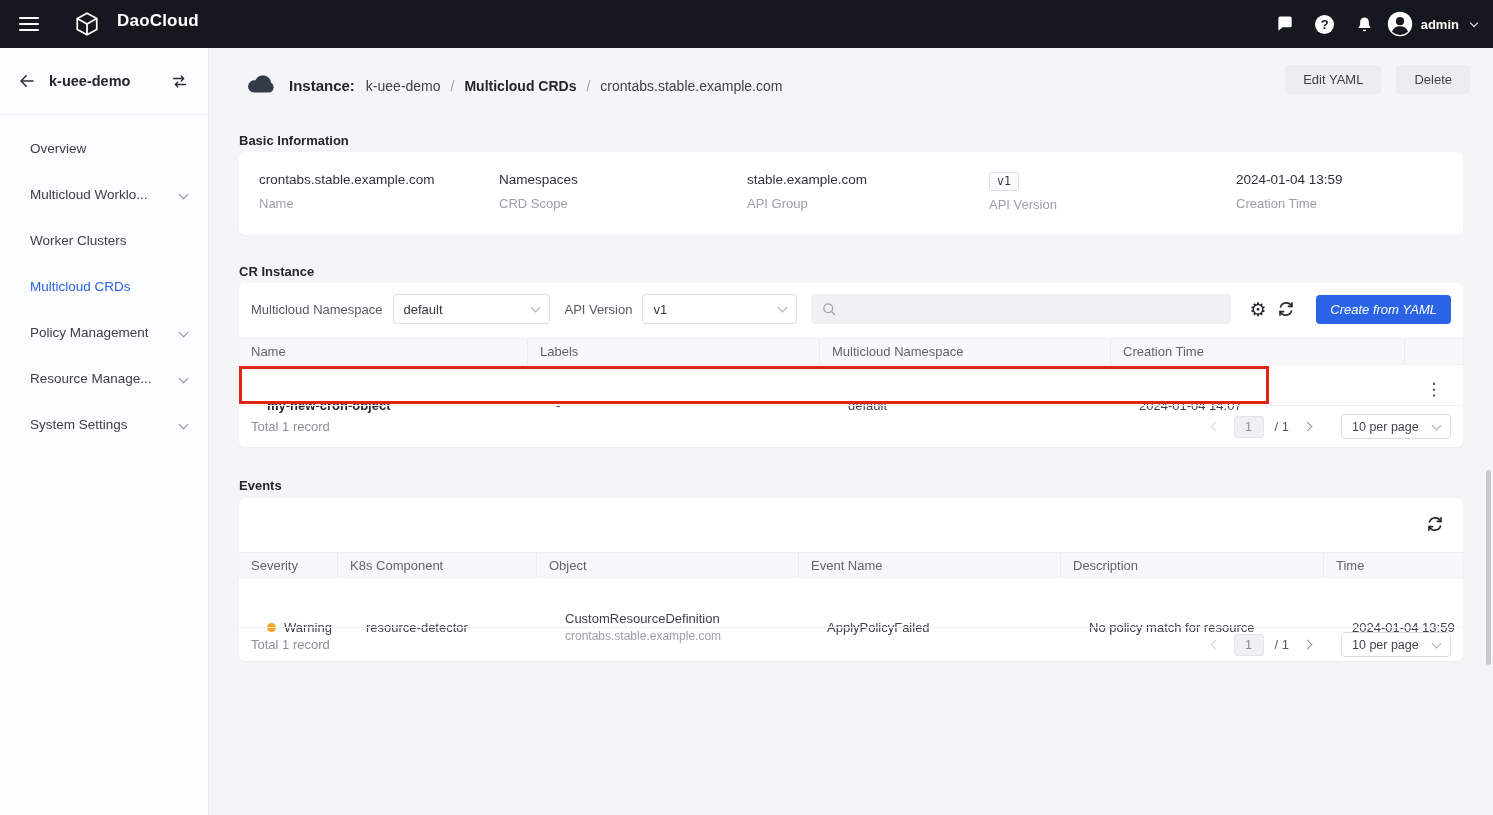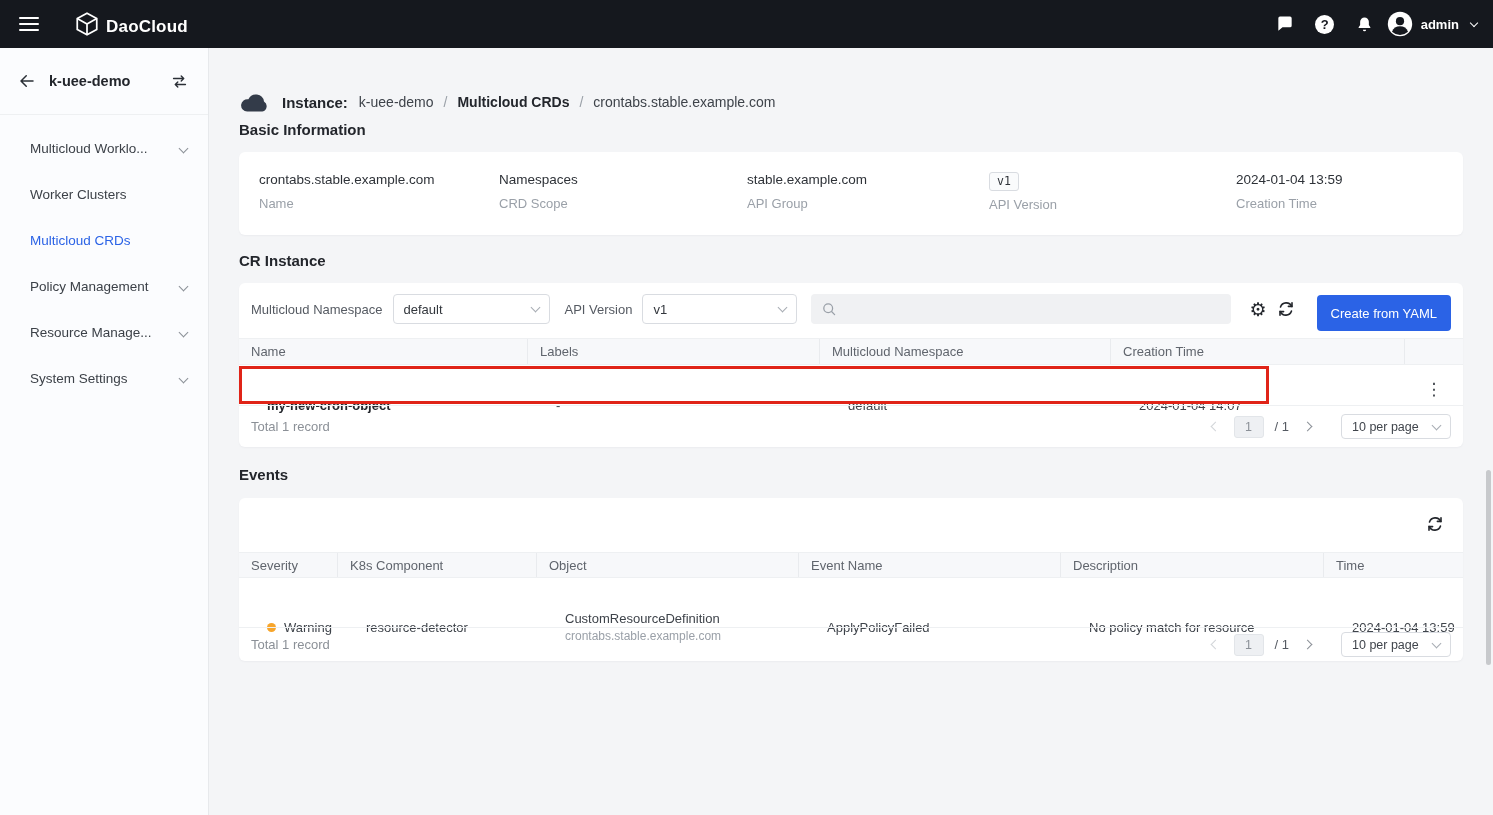--- a/index.html
+++ b/index.html
@@ -7,21 +7,21 @@
   html,body { width:1493px; height:815px; }
   body {
     position:relative; overflow:hidden;
     font-family:"Liberation Sans", sans-serif;
     background:#f4f5f7; color:#23262c;
   }
   
   .topbar { position:absolute; top:0; left:0; right:0; height:48px; background:#15181e; display:flex; align-items:center; color:#fff; z-index:30; }
   .hamburger { margin-left:19px; width:20px; display:flex; flex-direction:column; gap:4px; cursor:pointer; }
   .hamburger i { display:block; height:2px; background:#fff; border-radius:1px; }
-  .brand { display:flex; align-items:flex-end; gap:6px; margin-left:35px; }
+  .brand { display:flex; align-items:flex-start; gap:17px; margin-left:35px; }
   .brand-text { font-size:17px; font-weight:bold; letter-spacing:.2px; }
   .topbar-right { position:absolute; right:12px; top:0; height:48px; display:flex; align-items:center; }
   .tb-btn { width:40px; height:40px; display:flex; align-items:center; justify-content:center; cursor:pointer; }
   .help-circle { width:19px; height:19px; border-radius:50%; background:#fff; color:#15181e; font-weight:bold; font-size:13px; display:flex; align-items:center; justify-content:center; }
   .user { display:flex; align-items:center; gap:8px; margin-left:2px; cursor:pointer; padding-right:4px; }
   .username { font-size:13px; font-weight:bold; }
   
   .chev { display:inline-block; width:7px; height:7px; border-right:1.6px solid #8b9097; border-bottom:1.6px solid #8b9097; transform:rotate(45deg); }
   .chev.white { border-color:#fff; width:6px; height:6px; border-width:1.5px; margin-left:4px; margin-top:-3px; }
   .chev.left { transform:rotate(135deg); }
@@ -32,30 +32,30 @@
   .side-head { height:67px; display:flex; align-items:center; padding:0 16px 0 15px; border-bottom:1px solid #eef0f2; }
   .back-btn { width:24px; height:24px; display:flex; align-items:center; justify-content:center; cursor:pointer; }
   .cluster-name { font-size:14.5px; font-weight:bold; color:#23262c; margin-left:10px; flex:1; }
   .switch-btn { width:26px; height:26px; display:flex; align-items:center; justify-content:center; cursor:pointer; }
   .nav { padding-top:10px; }
   .nav-item { height:46px; display:flex; align-items:center; padding:0 18px 0 30px; font-size:13.5px; color:#3c4148; cursor:pointer; position:relative; }
   .nav-item .chev { position:absolute; right:21px; }
   .nav-item.active { color:var(--accent); }
   
   .main { position:absolute; left:210px; top:48px; right:0; bottom:0; background:#f4f5f7; }
-  .page-head { position:absolute; left:29px; top:14px; width:1224px; height:32px; display:flex; align-items:center;margin-top:24px; }
+  .page-head { position:absolute; left:36px; top:14px; width:1224px; height:32px; display:flex; align-items:flex-end; }
   .cloud-wrap { margin-right:13px; display:flex; align-items:center; }
   .instance-label { font-size:15px; font-weight:bold; color:#23262c; margin-right:11px; }
   .crumb { font-size:14px; color:#3e434a; cursor:pointer; }
   .crumb.bold { font-weight:bold; color:#23262c; }
   .crumb.current { cursor:default; color:#3e434a; }
   .crumb-sep { color:#9aa0a8; margin:0 10px; font-size:14px; }
   .head-actions { position:absolute; right:0; display:flex; gap:15px; }
   .btn-light { height:29px; padding:0 18px; background:#ecedf0; border-radius:4px; font-size:13px; color:#3e434a; display:flex; align-items:center; cursor:pointer; }
-  .section-title { position:absolute; left:29px; font-size:15px; font-weight:bold; color:#23262c; }
+  .section-title { position:absolute; left:29px; font-size:13px; font-weight:bold; color:#23262c;margin-top:12px; }
   #t-basic { top:73px; } #t-cr { top:204px; } #t-events { top:418px; }
   .card { position:absolute; left:29px; width:1224px; background:#fff; border-radius:6px; box-shadow:0 1px 2px rgba(31,35,41,.04); }
   
   #card-basic { top:104px; height:83px; }
   .bi-field { position:absolute; top:20px; }
   .bi-value { font-size:13.5px; color:#2e3238; }
   .bi-label { font-size:13px; color:#9aa0a8; margin-top:9px; }
   .badge { display:inline-block; font-family:"DejaVu Sans Mono", monospace; font-size:11.5px; color:#2e3238; border:1px solid #d9dce1; background:#fafbfc; border-radius:3px; padding:1px 7px 2px; }
   
   #card-cr { top:235px; height:164px; }
@@ -63,21 +63,21 @@
   .filter-label { font-size:13px; color:#555a62; margin-right:10px; white-space:nowrap; }
   .select { height:30px; border:1px solid #d9dce1; border-radius:4px; background:#fff; display:flex; align-items:center; padding:0 24px 0 10px; font-size:13px; color:#33373d; cursor:pointer; position:relative; }
   .select .chev { position:absolute; right:10px; border-color:#a7acb3; margin-top:-3px; }
   .sel-ns { width:157px; margin-right:15px; }
   .sel-api { width:155px; }
   .search { position:absolute; left:560px; width:420px; height:30px; background:#f0f1f3; border-radius:4px; display:flex; align-items:center; padding:0 10px; }
   .search input { border:none; background:transparent; outline:none; flex:1; font-size:13px; margin-left:8px; font-family:inherit; color:#33373d; }
   .icon-btn { position:absolute; width:26px; height:26px; top:2px; display:flex; align-items:center; justify-content:center; cursor:pointer; }
   .gear-btn { right:180px; } .sync-btn { right:152px; }
   .gear { font-size:19px; color:#23262c; line-height:1; }
-  .btn-primary { position:absolute; right:0; top:1px; height:36px; padding:0 14px; background:var(--accent); color:#fff; font-size:13px; border-radius:4px; display:flex; align-items:center; cursor:pointer; }
+  .btn-primary { position:absolute; right:0; top:1px; height:29px; padding:0 14px; background:var(--accent); color:#fff; font-size:13px; border-radius:4px; display:flex; align-items:center; cursor:pointer;font-style:italic; }
   .thead { position:absolute; left:0; right:0; display:grid; height:27px; background:#f7f8fa; border-top:1px solid #eef0f2; border-bottom:1px solid #eef0f2; align-items:stretch; }
   .cr-cols { grid-template-columns:289px 292px 291px 294px 58px; }
   .ev-cols { grid-template-columns:99px 199px 262px 262px 263px 139px; }
   .th { font-size:13px; color:#60656d; padding-left:12px; display:flex; align-items:center; border-right:1px solid #e9ebee; }
   .th:last-child { border-right:none; }
   .trow { position:absolute; left:0; right:0; display:grid; align-items:center; }
   #cr-head { top:55px; } #cr-row { top:82px; height:40px; }
   .td { font-size:13px; color:#3e434a; padding-left:28px;margin-top:33px; }
   .td.name { font-weight:bold; color:#23262c; }
   .kebab { justify-self:center; font-size:17px; color:#3a3f46; cursor:pointer; padding:2px 9px; }
@@ -164,20 +164,23 @@
     <span class="cluster-name">k-uee-demo</span>
     <span class="switch-btn">
       <svg width="17" height="17" viewBox="0 0 20 20">
         <path d="M3 6.5h12m0 0-3-3m3 3-3 3" fill="none" stroke="#2a2f36" stroke-width="1.6" stroke-linecap="round" stroke-linejoin="round"></path>
         <path d="M17 13.5H5m0 0 3-3m-3 3 3 3" fill="none" stroke="#2a2f36" stroke-width="1.6" stroke-linecap="round" stroke-linejoin="round"></path>
       </svg>
     </span>
   </div>
   <div class="nav">
     <div class="nav-item">
+      <span>Overview</span>
+    </div>
+    <div class="nav-item">
       <span>Multicloud Worklo...</span>
       <span class="chev"></span>
     </div>
     <div class="nav-item">
       <span>Worker Clusters</span>
     </div>
     <div class="nav-item active">
       <span>Multicloud CRDs</span>
     </div>
     <div class="nav-item">
@@ -202,20 +205,24 @@
       <svg width="30" height="22" viewBox="0 0 30 22">
           <path d="M8.2 20.6a6.2 6.2 0 1 1 1.2-12.3A8.2 8.2 0 0 1 25 10.4a5.6 5.6 0 0 1-1.6 10.2z" fill="#333b49"></path>
         </svg>
     </span>
     <span class="instance-label">Instance:</span>
     <span class="crumb">k-uee-demo</span>
     <span class="crumb-sep">/</span>
     <span class="crumb bold">Multicloud CRDs</span>
     <span class="crumb-sep">/</span>
     <span class="crumb current">crontabs.stable.example.com</span>
+    <span class="head-actions">
+      <span class="btn-light">Edit YAML</span>
+      <span class="btn-light">Delete</span>
+    </span>
   </div>
 
   <div class="section-title" id="t-basic">Basic Information</div>
   <div class="card" id="card-basic">
     <div class="bi-field" style="left:20px">
       <div class="bi-value">crontabs.stable.example.com</div>
       <div class="bi-label">Name</div>
     </div>
     <div class="bi-field" style="left:260px">
       <div class="bi-value">Namespaces</div>

